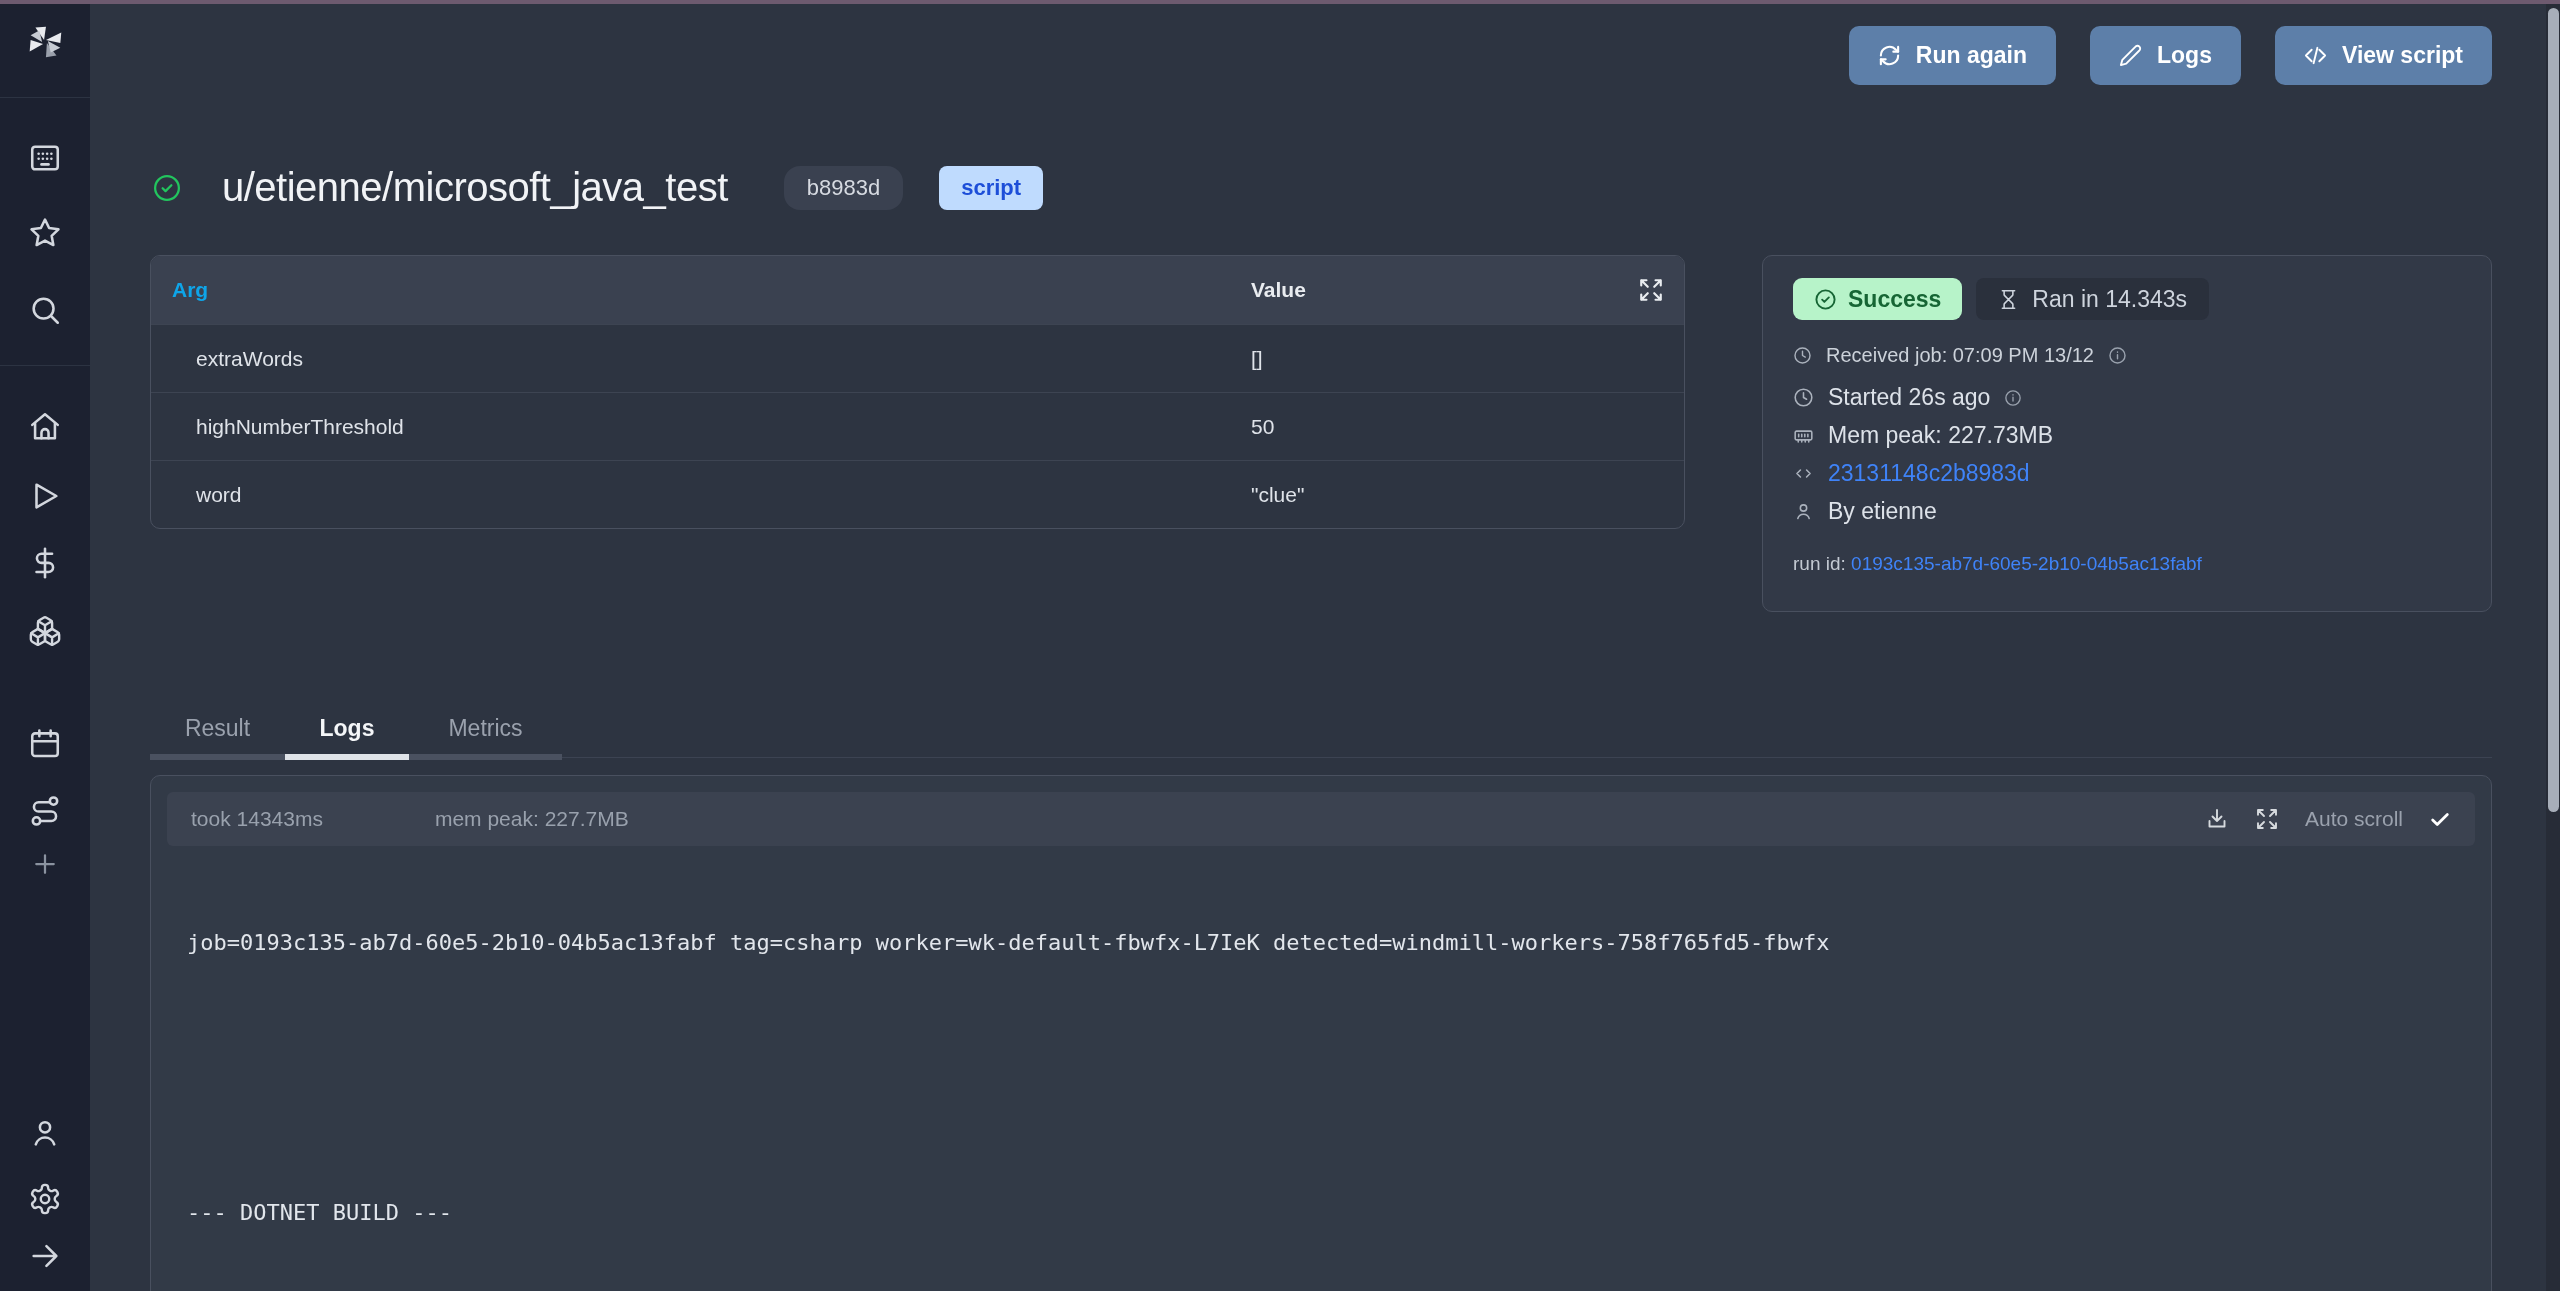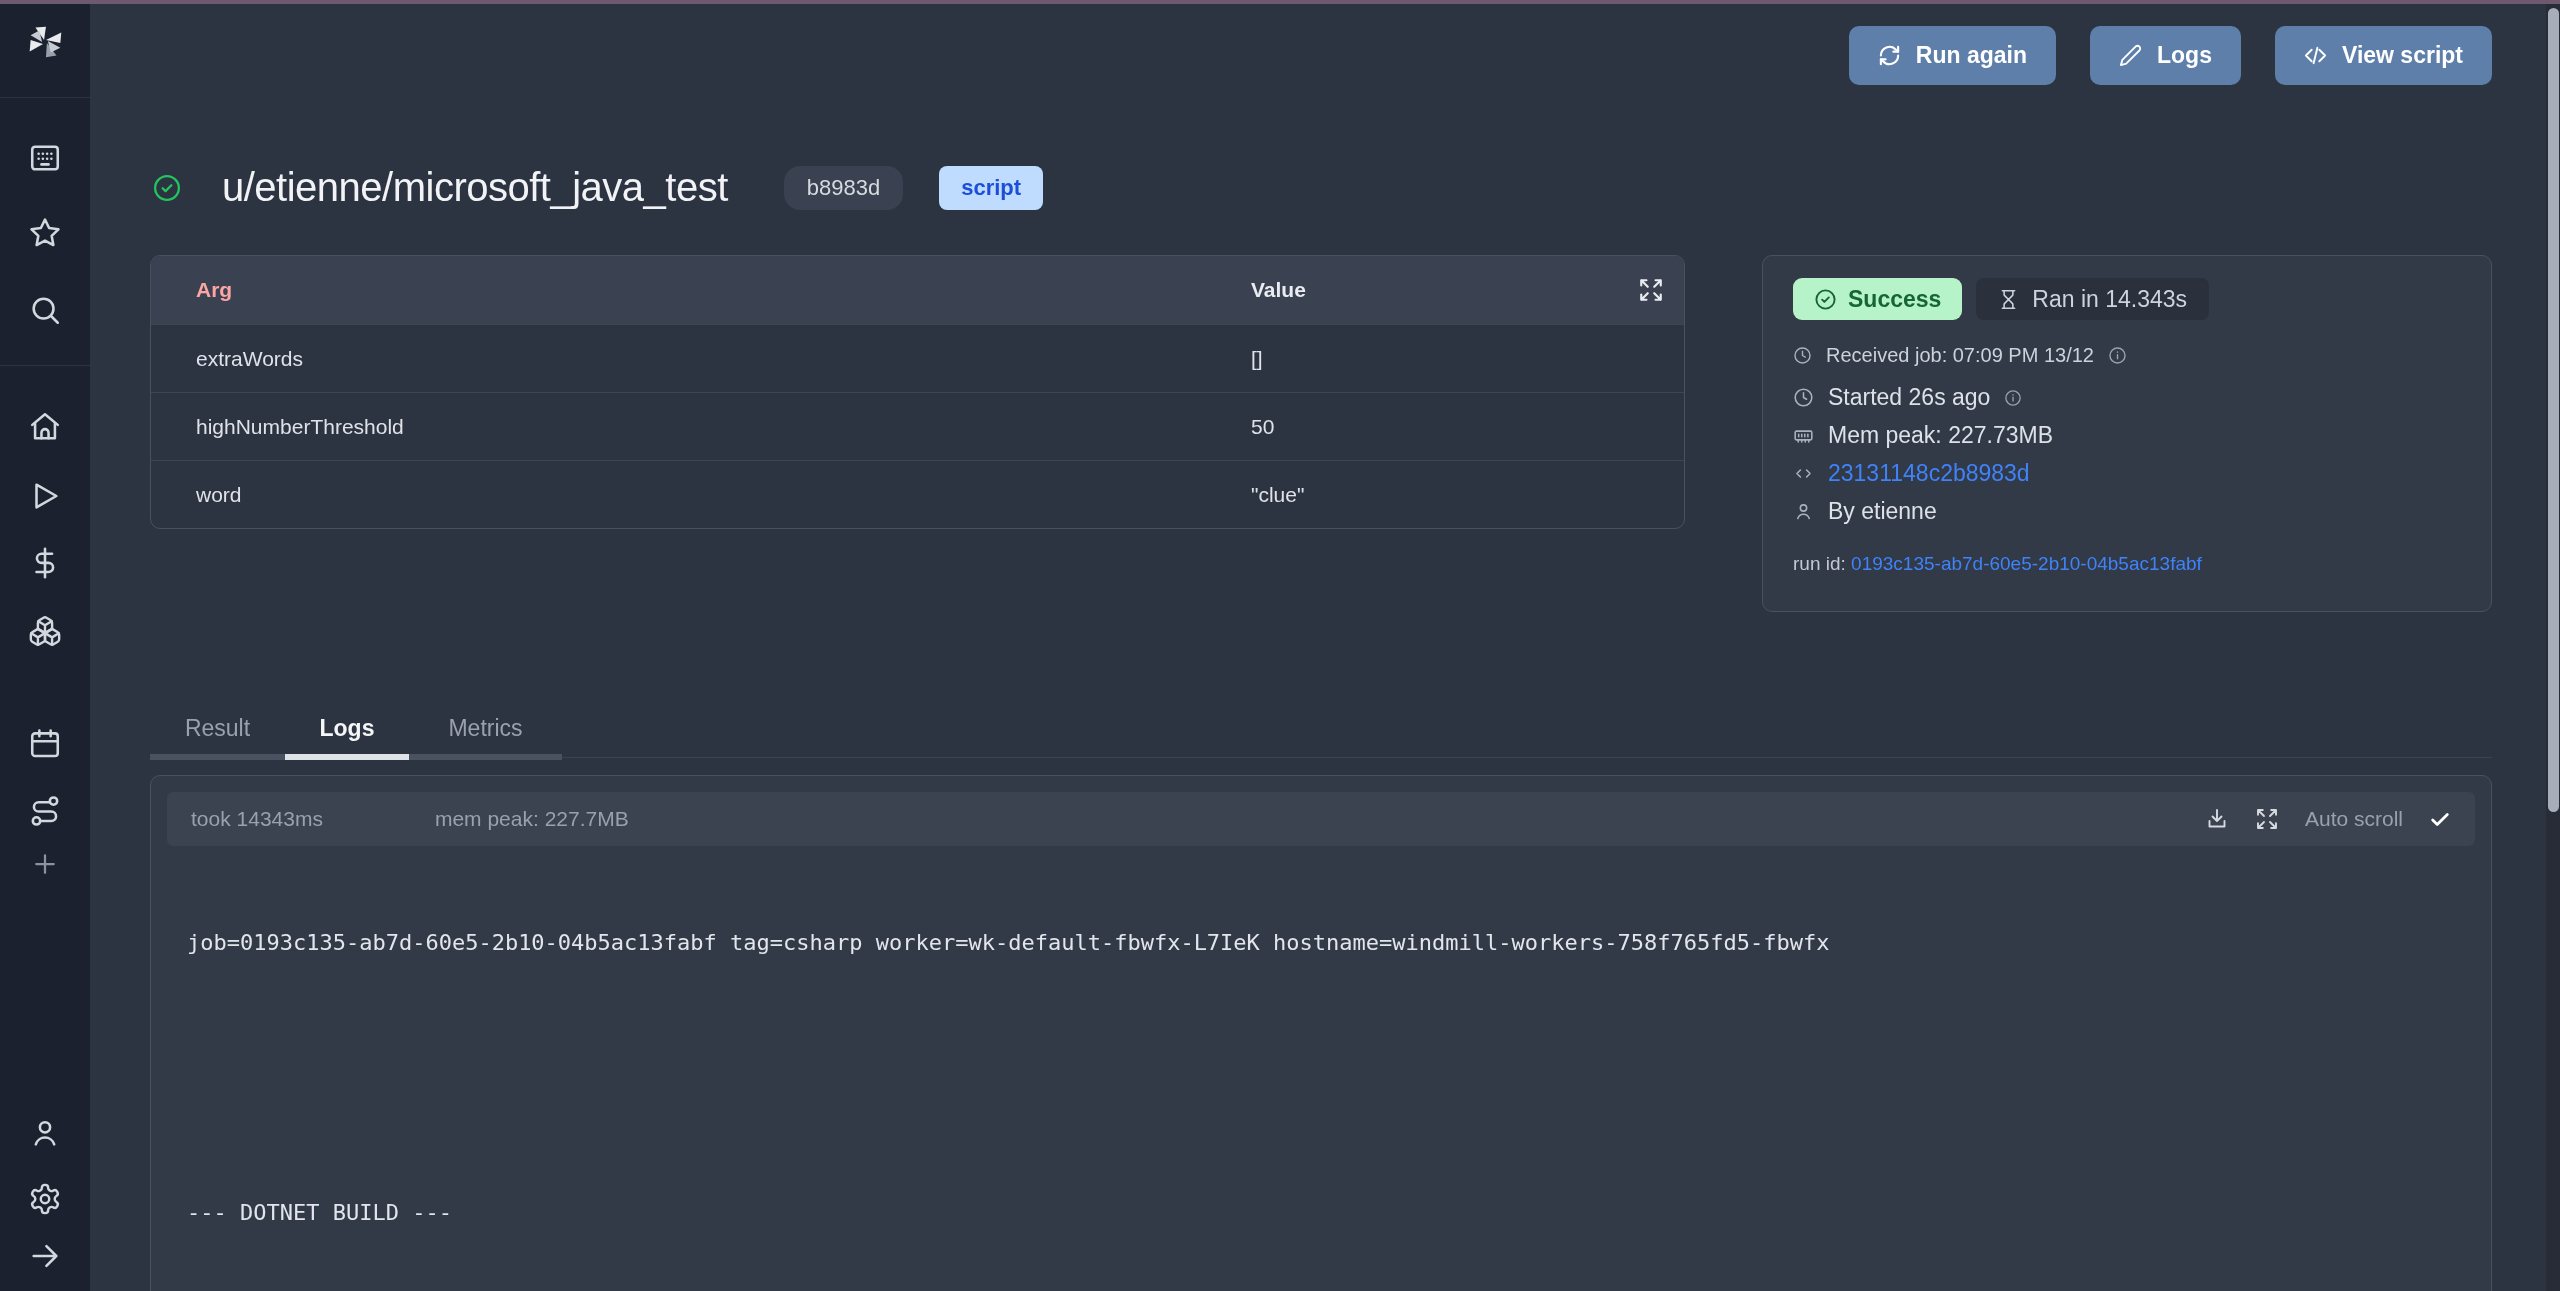--- a/index.html
+++ b/index.html
@@ -49,21 +49,21 @@
     margin-left:36px; height:44px; display:flex; align-items:center; padding:0 22px;
     background:#bfdbfe; border-radius:8px; color:#1d4ed8; font-size:22px; font-weight:700;
   }
 
   
   .args-card {
     position:absolute; left:150px; top:255px; width:1535px;
     border:1px solid #49505f; border-radius:10px; overflow:hidden;
   }
   .args-head { display:flex; align-items:center; height:68px; background:#3a4150; position:relative; }
-  .args-head .col1 { width:1100px; padding-left:45px; font-size:21px; font-weight:700; color:#fca5a5; }
+  .args-head .col1 { width:1100px; padding-left:21px; font-size:21px; font-weight:700; color:#0ea5e9; }
   .args-head .col2 { flex:1; font-size:21px; font-weight:700; color:#e9ecf0; }
   .expand-btn { position:absolute; right:20px; top:21px; width:26px; height:26px; color:#e9ecf0; cursor:pointer; }
   .args-row { display:flex; align-items:center; height:68px; border-top:1px solid #3d4452; font-size:21px; color:#dfe3e9; }
   .args-row .col1 { width:1100px; padding-left:45px; }
   .args-row .col2 { flex:1; }
 
   
   .run-card {
     position:absolute; left:1762px; top:255px; width:730px; height:357px;
     background:#323947; border:1px solid #49505f; border-radius:10px;
@@ -431,21 +431,21 @@
       </span>
       <span style="color:#9aa1ad;">Auto scroll</span>
       <span class="check">
         <svg viewBox="0 0 24 24" width="22" height="22" fill="none" stroke="currentColor" stroke-width="3" stroke-linecap="round" stroke-linejoin="round">
           <path d="M20 6L9 17l-5-5"></path>
         </svg>
       </span>
     </span>
   </div>
   <div class="log-body">
-    <div class="log-line">job=0193c135-ab7d-60e5-2b10-04b5ac13fabf tag=csharp worker=wk-default-fbwfx-L7IeK hostname=windmill-workers-758f765fd5-fbwfx</div>
+    <div class="log-line">job=0193c135-ab7d-60e5-2b10-04b5ac13fabf tag=csharp worker=wk-default-fbwfx-L7IeK detected=windmill-workers-758f765fd5-fbwfx</div>
     <div class="log-line"></div>
     <div class="log-line"></div>
     <div class="log-line">--- DOTNET BUILD ---</div>
     <div class="log-line">Requirement detected: Humanizer 2.14.1</div>
     
     
     
     
     
     

